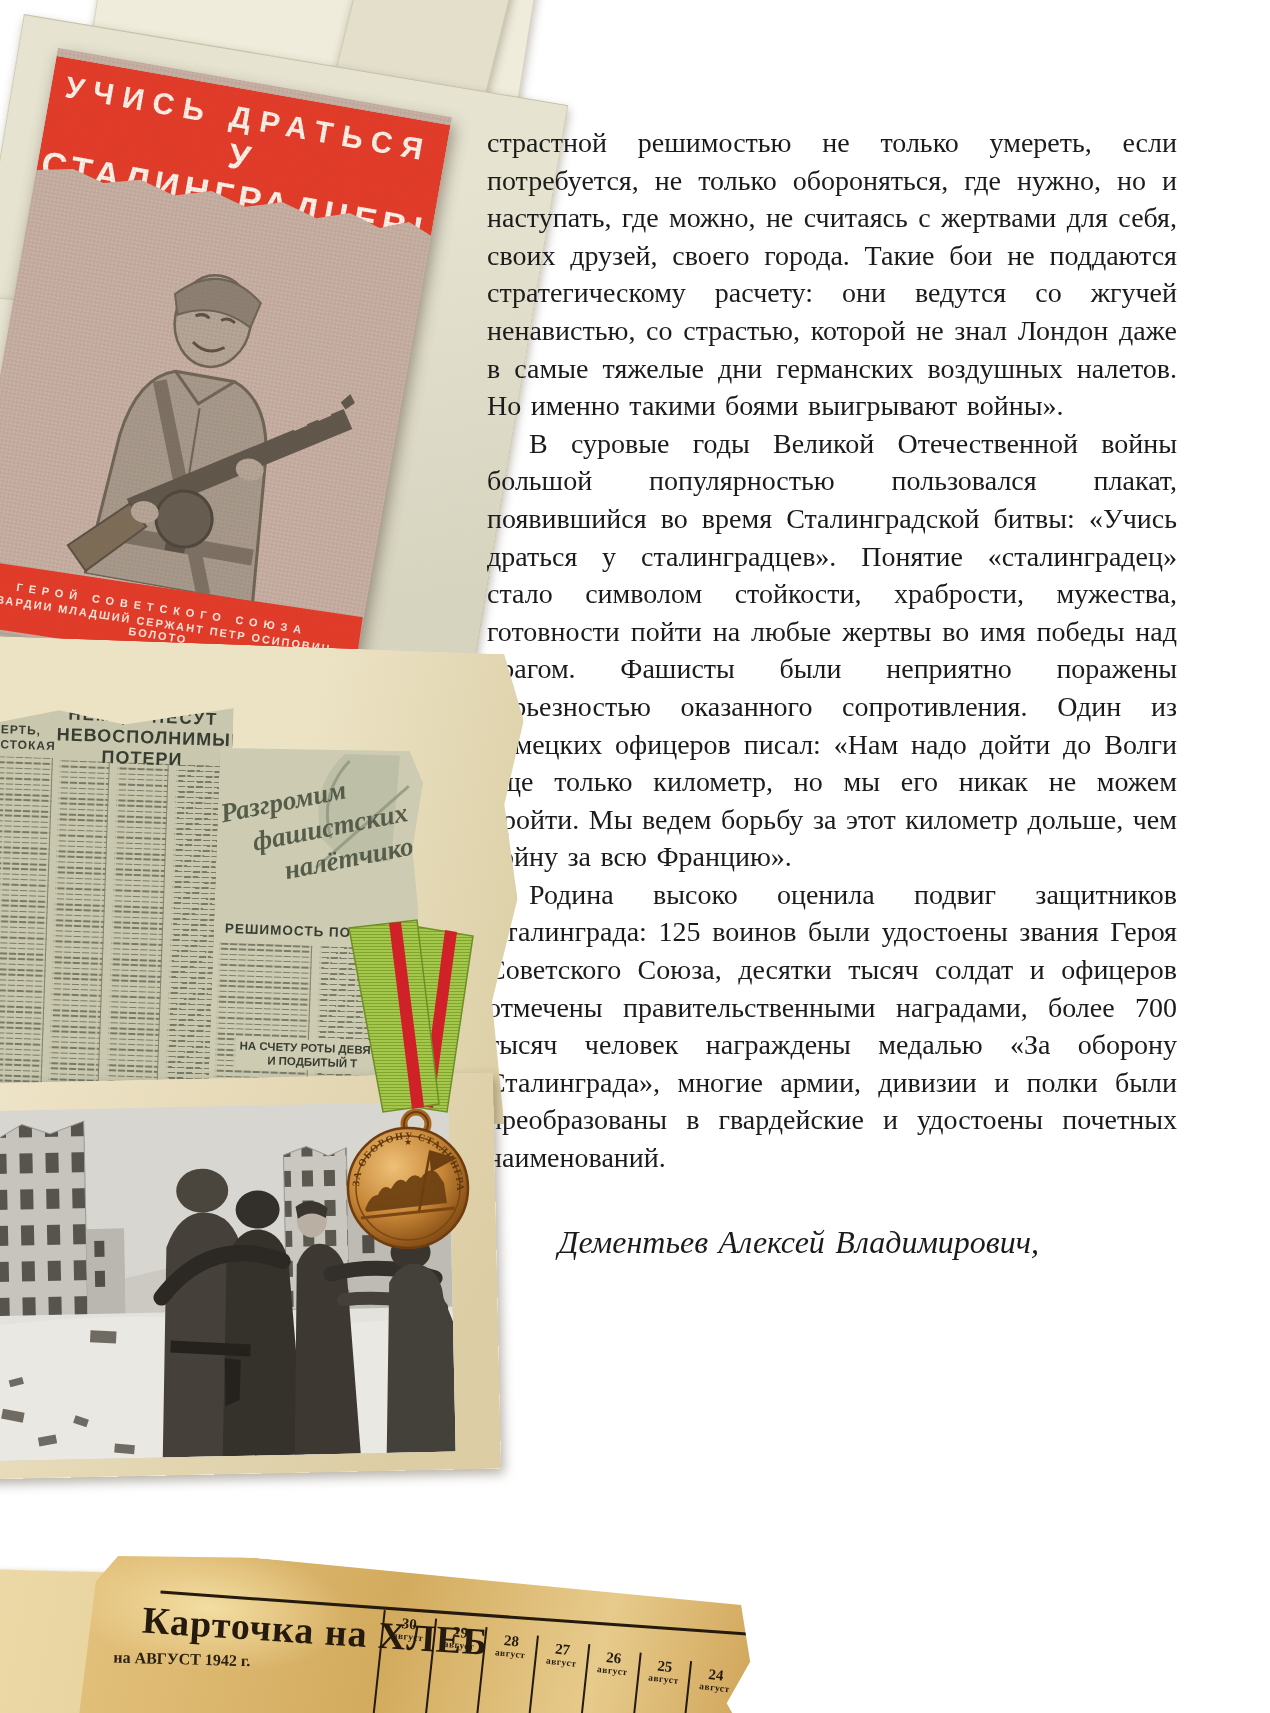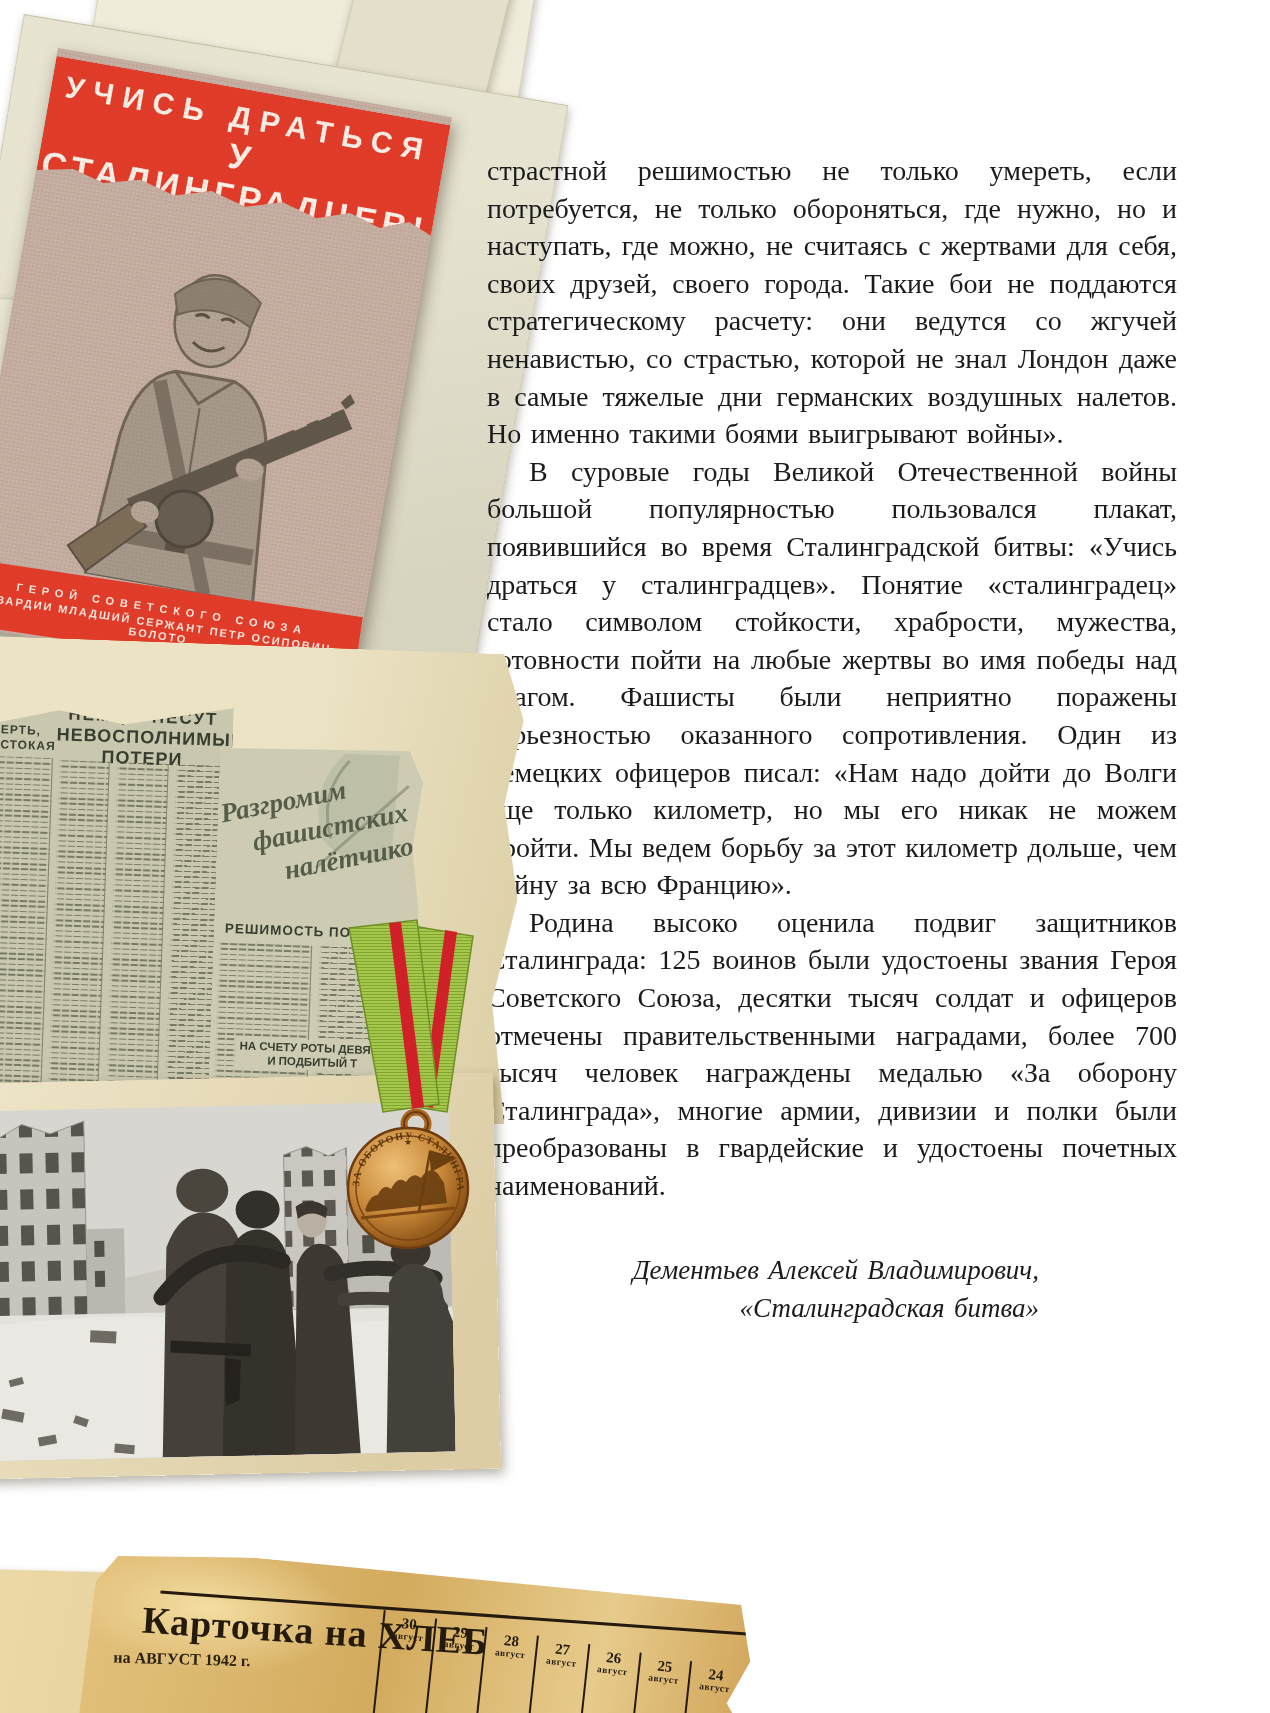--- a/index.html
+++ b/index.html
@@ -85,26 +85,26 @@
   #coupons{position:absolute;left:296px;top:42px;width:362px;height:130px;display:flex;transform:rotate(1.6deg);transform-origin:0 0;}
   .coupon{flex:1;border-left:2px solid #241a0e;display:flex;flex-direction:column;align-items:center;position:relative;}
   .coupon .day{font-size:15px;font-weight:bold;margin-top:4px;line-height:15px;}
   .coupon .month{font-size:9.5px;font-weight:bold;letter-spacing:.5px;}
   .coupon .item{font-size:23px;font-weight:bold;margin-top:auto;margin-bottom:4px;font-style:italic;}
   .coupon:nth-child(2){transform:translateY(3px);} .coupon:nth-child(3){transform:translateY(6px);}
   .coupon:nth-child(4){transform:translateY(9px);} .coupon:nth-child(5){transform:translateY(12px);}
   .coupon:nth-child(6){transform:translateY(15px);} .coupon:nth-child(7){transform:translateY(18px);}
 
   
-  #main-text{left:487px;top:152px;width:690px;color:#1b1b1b;font-size:28px;line-height:37.6px;
+  #main-text{left:487px;top:124px;width:690px;color:#1b1b1b;font-size:28px;line-height:37.6px;
      text-align:justify;word-spacing:2.5px;z-index:3;}
   #main-text p{margin:0;}
   #main-text p.indent{text-indent:42px;}
   #attribution{margin-top:46px;font-style:italic;text-align:right;padding-right:138px;
-     font-size:27px;line-height:38px;}
+     font-size:32px;line-height:38px;}
 </style>
 </head>
 <body>
 
 <div id="page">
 
   <div class="sheet" id="sheet1"></div>
   <div class="sheet" id="sheet2"></div>
   <div class="sheet" id="sheet3"></div>
   <div class="sheet" id="sheet4"></div>
@@ -338,17 +338,16 @@
       </div>
     </div>
   </div>
 
   <div class="abs" id="main-text">
     <p>страстной решимостью не только умереть, если потребуется, не только обороняться, где нужно, но и наступать, где можно, не считаясь с жертвами для себя, своих друзей, своего города. Такие бои не поддаются стратегическому расчету: они ведутся со жгучей ненавистью, со страстью, которой не знал Лондон даже в самые тяжелые дни германских воздушных налетов. Но именно такими боями выигрывают войны».</p>
     <p class="indent">В суровые годы Великой Отечественной войны большой популярностью пользовался плакат, появившийся во время Сталинградской битвы: «Учись драться у сталинградцев». Понятие «сталинградец» стало символом стойкости, храбрости, мужества, готовности пойти на любые жертвы во имя победы над врагом. Фашисты были неприятно поражены серьезностью оказанного сопротивления. Один из немецких офицеров писал: «Нам надо дойти до Волги еще только километр, но мы его никак не можем пройти. Мы ведем борьбу за этот километр дольше, чем войну за всю Францию».</p>
     <p class="indent">Родина высоко оценила подвиг защитников Сталинграда: 125 воинов были удостоены звания Героя Советского Союза, десятки тысяч солдат и офицеров отмечены правительственными наградами, более 700 тысяч человек награждены медалью «За оборону Сталинграда», многие армии, дивизии и полки были преобразованы в гвардейские и удостоены почетных наименований.</p>
     <div id="attribution">
       <div>Дементьев Алексей Владимирович,</div>
-      <div>«Сталинградская битва»</div>
     </div>
   </div>
 
 </div>
 
 </body></html>

